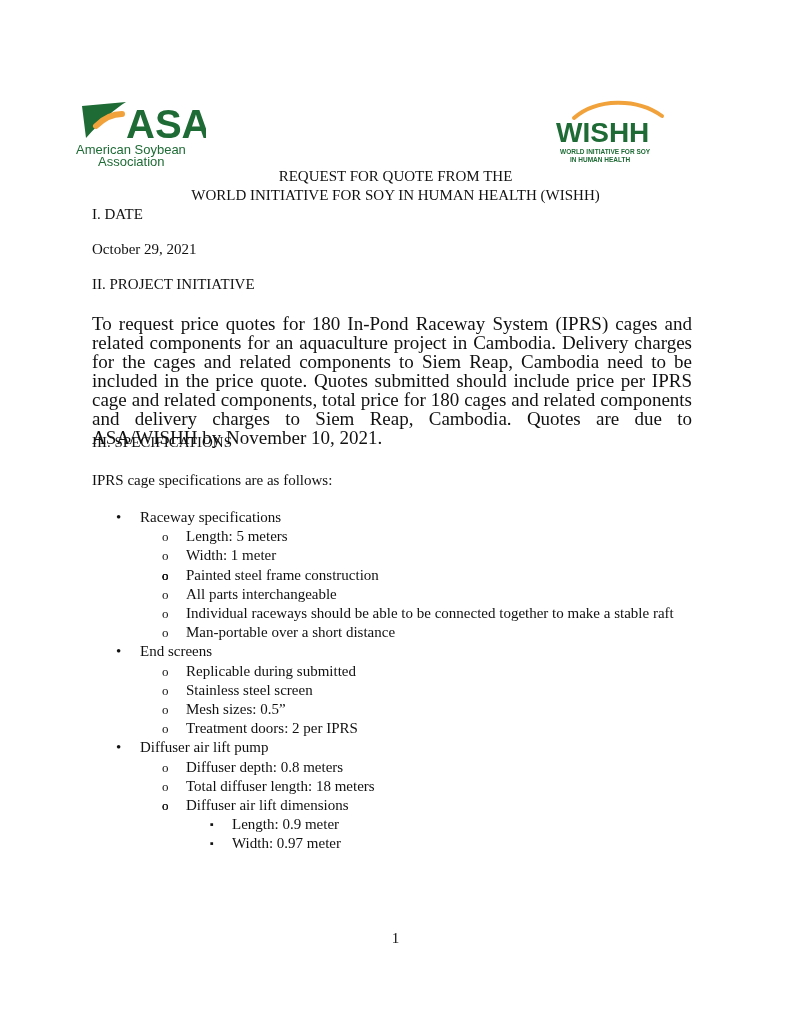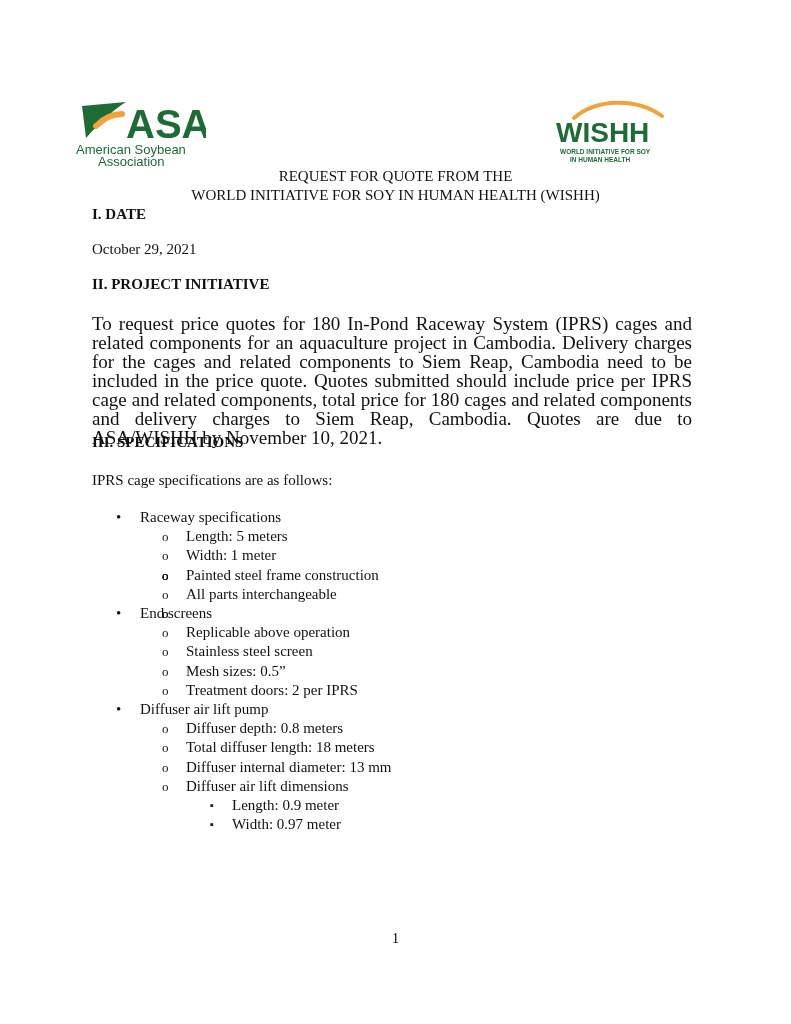--- a/index.html
+++ b/index.html
@@ -3,21 +3,21 @@
 <meta charset="utf-8">
 <style>
   html, body { margin:0; padding:0; background:#ffffff; }
   body { width:791px; height:1024px; position:relative; overflow:hidden;
          font-family:"Liberation Serif", "DejaVu Serif", serif; color:#111; }
   .logo-asa { position:absolute; left:76px; top:98px; width:130px; height:68px; }
   .logo-wishh { position:absolute; left:552px; top:96px; width:125px; height:70px; }
   .title { position:absolute; left:0; width:791px; text-align:center; font-weight:normal; font-size:15px; }
   .t1 { top:168px; }
   .t2 { top:187px; }
-  .h { position:absolute; left:92px; font-weight:bold; font-size:15px; }
+  .h { position:absolute; left:92px; font-weight:normal; font-size:15px; }
   .p { position:absolute; left:92px; font-size:15px; }
   .para { position:absolute; left:92px; top:314px; width:600px; font-size:19px; line-height:19px; text-align:justify; }
   ul.l1 { position:absolute; left:92px; top:508px; margin:0; padding:0; list-style:none; font-size:15px; line-height:19.2px; width:620px; }
   .l1 > li { position:relative; padding-left:48px; }
   .l1 > li > .b1 { position:absolute; left:24px; top:0; }
   ul.l2 { margin:0; padding:0; list-style:none; }
   .l2 > li { position:relative; padding-left:46px; }
   .l2 > li > .b2 { position:absolute; left:22px; top:0; font-size:13px; }
   ul.l3 { margin:0; padding:0; list-style:none; }
   .l3 > li { position:relative; padding-left:46px; }
@@ -62,41 +62,41 @@
   <li>
     <span class="b1">•</span>
     <span>Raceway specifications</span>
     <ul class="l2">
       <li><span class="b2">o</span><span>Length: 5 meters</span></li>
       <li><span class="b2">o</span><span>Width: 1 meter</span></li>
       <li><span class="b2">o</span></li>
       <li><span class="b2">o</span></li>
       <li><span class="b2">o</span><span>Painted steel frame construction</span></li>
       <li><span class="b2">o</span><span>All parts interchangeable</span></li>
-      <li><span class="b2">o</span></li>
-      <li><span class="b2">o</span></li>
+      <li><span class="b2">o</span><span>Individual raceways should be able to be connected together to make a stable raft</span></li>
+      <li><span class="b2">o</span><span>Man-portable over a short distance</span></li>
     </ul>
   </li>
   <li>
     <span class="b1">•</span>
     <span>End screens</span>
     <ul class="l2">
-      <li><span class="b2">o</span><span>Replicable above operation</span></li>
+      <li><span class="b2">o</span><span>Replicable during submitted</span></li>
       <li><span class="b2">o</span><span>Stainless steel screen</span></li>
       <li><span class="b2">o</span><span>Mesh sizes: 0.5”</span></li>
       <li><span class="b2">o</span><span>Treatment doors: 2 per IPRS</span></li>
     </ul>
   </li>
   <li>
     <span class="b1">•</span>
     <span>Diffuser air lift pump</span>
     <ul class="l2">
       <li><span class="b2">o</span><span>Diffuser depth: 0.8 meters</span></li>
       <li><span class="b2">o</span><span>Total diffuser length: 18 meters</span></li>
-      <li><span class="b2">o</span><span>Diffuser internal diameter: 13 mm</span></li>
+      <li><span class="b2">o</span></li>
       <li><span class="b2">o</span><span>Diffuser air lift dimensions</span>
         <ul class="l3">
           <li><span class="b3">▪</span><span>Length: 0.9 meter</span></li>
           <li><span class="b3">▪</span><span>Width: 0.97 meter</span></li>
         </ul>
       </li>
     </ul>
   </li>
 </ul>
 

